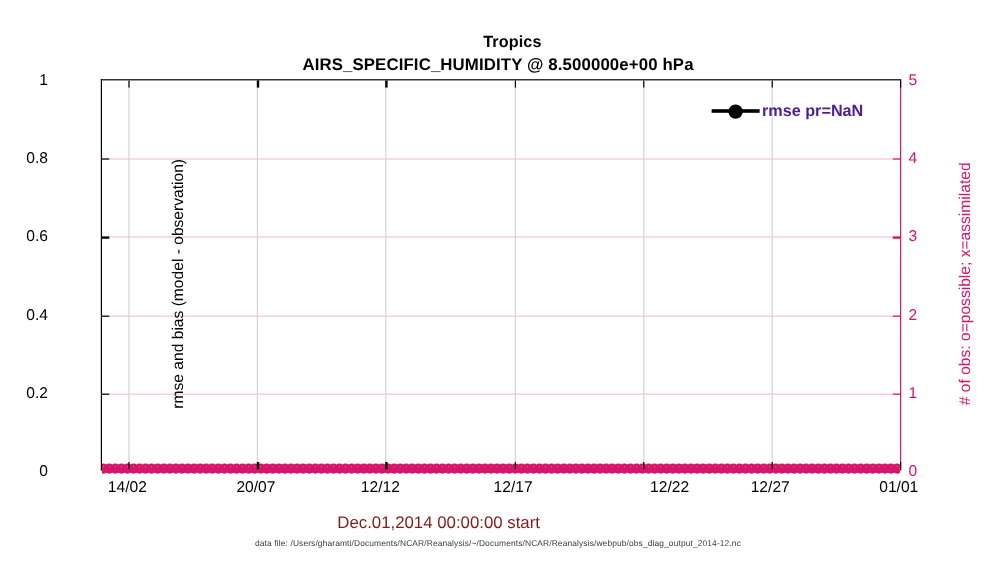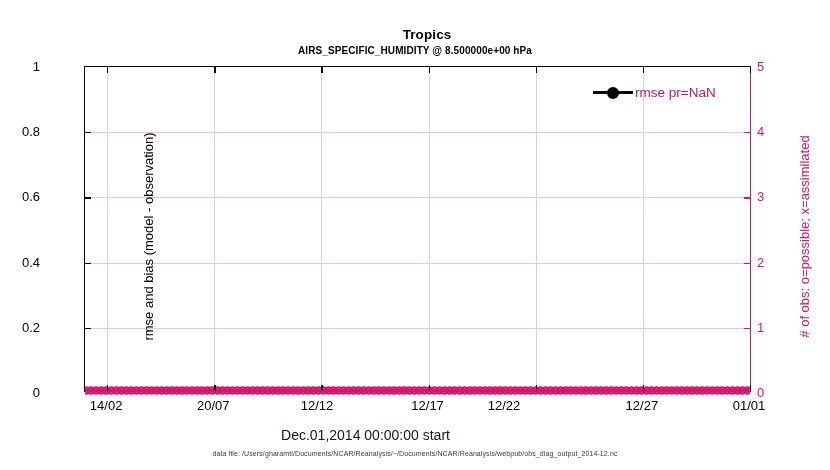--- a/index.html
+++ b/index.html
@@ -27,21 +27,21 @@
   }
   #title-main {
     display: block;
     font-size: 13.5px;
     font-weight: bold;
     letter-spacing: 0.1px;
     padding-left: 24px;
   }
   #title-sub {
     display: block;
-    font-size: 10px;
+    font-size: 14px;
     font-weight: bold;
     letter-spacing: 0.1px;
   }
 
   
   #plot-frame {
     position: absolute;
     left: 84px;
     top: 66px;
     width: 667px;
@@ -158,21 +158,21 @@
     transform-origin: 50% 50%;
     white-space: nowrap;
   }
   #xlabel {
     position: absolute;
     left: 0;
     top: 427px;
     width: 731px;
     text-align: center;
     font-size: 14px;
-    color: #0f172a;
+    color: #7f1d1d;
   }
 
   
   #obs-band {
     position: absolute;
     left: 0;
     bottom: -6px;
     width: 100%;
     height: 13px;
     overflow: hidden;
@@ -180,21 +180,22 @@
   #obs-band svg {
     display: block;
   }
 
   
   #legend {
     position: absolute;
     left: 592px;
     top: 82px;
     font-size: 13.5px;
-    color: #be185d;
+    color: #4c1d95;
+    font-weight: bold;
   }
   .legend-row {
     display: flex;
     align-items: center;
     height: 21px;
     white-space: nowrap;
   }
   .legend-sample {
     position: relative;
     width: 42px;
@@ -558,21 +559,21 @@
     <div class="ytick-right-mark" style="top: 195.6px;"></div>
     <div class="ytick-right-mark" style="top: 130.4px;"></div>
     <div class="ytick-right-mark" style="top: 65.2px;"></div>
   </div>
 
 <div id="axis-layer">
     <div class="xtick-label" style="left: 106.144px;">14/02</div>
     <div class="xtick-label" style="left: 213.276px;">20/07</div>
     <div class="xtick-label" style="left: 317px;">12/12</div>
     <div class="xtick-label" style="left: 427.606px;">12/17</div>
-    <div class="xtick-label" style="left: 504px;">12/22</div>
+    <div class="xtick-label" style="left: 558px;">12/22</div>
     <div class="xtick-label" style="left: 641.869px;">12/27</div>
     <div class="xtick-label" style="left: 749px;">01/01</div>
     <div class="ytick-left" style="top: 392px;">0</div>
     <div class="ytick-left" style="top: 326.8px;">0.2</div>
     <div class="ytick-left" style="top: 261.6px;">0.4</div>
     <div class="ytick-left" style="top: 196.4px;">0.6</div>
     <div class="ytick-left" style="top: 131.2px;">0.8</div>
     <div class="ytick-left" style="top: 66px;">1</div>
     <div class="ytick-right" style="top: 392px;">0</div>
     <div class="ytick-right" style="top: 326.8px;">1</div>

